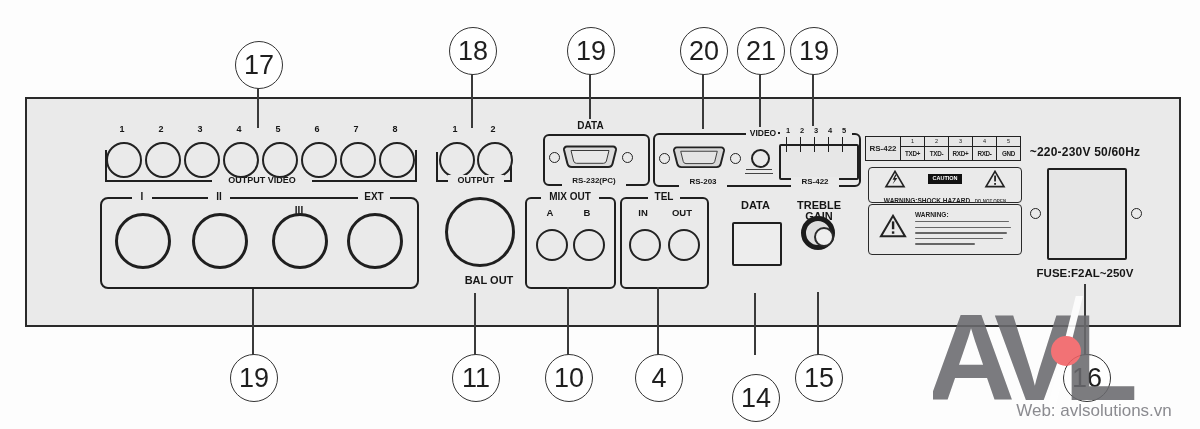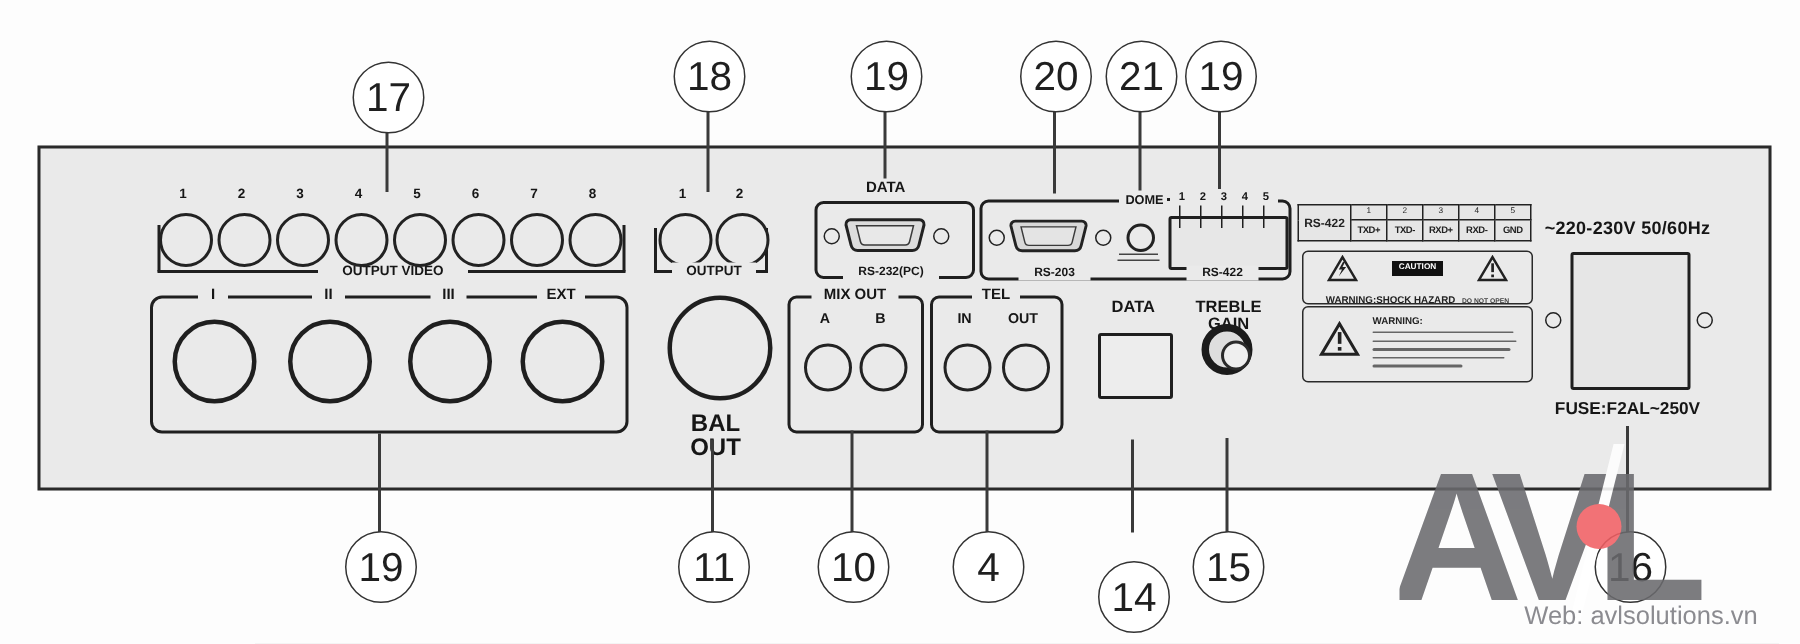--- a/index.html
+++ b/index.html
@@ -66,51 +66,51 @@
 <div class="jack" style="left:184px;top:142px;width:32px;height:32px;z-index:3"></div>
 <div class="jack" style="left:223px;top:142px;width:32px;height:32px;z-index:3"></div>
 <div class="jack" style="left:262px;top:142px;width:32px;height:32px;z-index:3"></div>
 <div class="jack" style="left:301px;top:142px;width:32px;height:32px;z-index:3"></div>
 <div class="jack" style="left:340px;top:142px;width:32px;height:32px;z-index:3"></div>
 <div class="jack" style="left:379px;top:142px;width:32px;height:32px;z-index:3"></div>
 
 <div class="obox" style="left:100px;top:197px;width:315px;height:88px;z-index:2"></div>
 <div class="lbl onb" style="left:132px;top:191px;width:16px;font-size:10px;z-index:3">I</div>
 <div class="lbl onb" style="left:208px;top:191px;width:18px;font-size:10px;z-index:3">II</div>
-<div class="lbl onb" style="left:287px;top:191px;width:20px;font-size:10px;z-index:3">III</div>
+<div class="lbl onb" style="left:287px;top:205px;width:20px;font-size:10px;z-index:3">III</div>
 <div class="lbl onb" style="left:358px;top:191px;width:28px;font-size:10px;z-index:3">EXT</div>
 <div class="bigjack" style="left:115px;top:213px;width:50px;height:50px;z-index:3"></div>
 <div class="bigjack" style="left:192px;top:213px;width:50px;height:50px;z-index:3"></div>
 <div class="bigjack" style="left:272px;top:213px;width:50px;height:50px;z-index:3"></div>
 <div class="bigjack" style="left:347px;top:213px;width:50px;height:50px;z-index:3"></div>
 
 <div class="lbl" style="left:445px;top:125px;width:20px;font-size:9px;z-index:3">1</div>
 <div class="lbl" style="left:483px;top:125px;width:20px;font-size:9px;z-index:3">2</div>
 <div class="jack" style="left:439px;top:142px;width:32px;height:32px;z-index:3"></div>
 <div class="jack" style="left:477px;top:142px;width:32px;height:32px;z-index:3"></div>
 <div class="seg" style="left:436px;top:152px;width:2px;height:29px;z-index:2"></div>
 <div class="seg" style="left:436px;top:180px;width:76px;height:2px;z-index:2"></div>
 <div class="seg" style="left:510px;top:152px;width:2px;height:29px;z-index:2"></div>
 <div class="lbl onb" style="left:448px;top:175px;width:52px;font-size:9px;z-index:3">OUTPUT</div>
 
 <div class="bigjack" style="left:445px;top:197px;width:64px;height:64px;z-index:3"></div>
-<div class="lbl" style="left:444px;top:275px;width:66px;font-size:16px;z-index:3">BAL OUT</div>
+<div class="lbl" style="left:456px;top:275px;width:66px;font-size:11px;z-index:3">BAL OUT</div>
 
 <div class="lbl" style="left:568px;top:121px;width:45px;font-size:10px;z-index:3">DATA</div>
 <div class="sbox" style="left:543px;top:134px;width:103px;height:48px;z-index:2"></div>
 <div class="jack" style="left:549px;top:152px;width:9px;height:9px;border-width:1.5px;z-index:3"></div>
 <div class="jack" style="left:622px;top:152px;width:9px;height:9px;border-width:1.5px;z-index:3"></div>
 <svg class="abs" style="left:561px;top:144px;z-index:3" width="58" height="27" viewBox="0 0 58 27">
   <path d="M6,2.5 h46 a3,3 0 0 1 3,3.4 l-3.4,13.6 a4.5,4.5 0 0 1 -4.4,3.5 h-36.4 a4.5,4.5 0 0 1 -4.4,-3.5 L3,5.9 a3,3 0 0 1 3,-3.4 z" fill="#dcdcdc" stroke="#222" stroke-width="2"></path>
   <path d="M10,6.5 h38 l-2.6,10.5 a3,3 0 0 1 -2.9,2.3 h-27 a3,3 0 0 1 -2.9,-2.3 z" fill="#e8e8e8" stroke="#3a3a3a" stroke-width="1"></path>
 </svg>
 <div class="lbl onb" style="left:562px;top:176px;width:60px;font-size:8px;z-index:3">RS-232(PC)</div>
 
 <div class="sbox" style="left:653px;top:133px;width:204px;height:50px;z-index:2"></div>
-<div class="lbl onb" style="left:746px;top:128px;width:30px;font-size:8.5px;z-index:3">DOME</div>
+<div class="lbl onb" style="left:746px;top:128px;width:30px;font-size:8.5px;z-index:3">VIDEO</div>
 <div class="seg" style="left:778px;top:132px;width:6px;height:1.6px;z-index:3"></div>
 <div class="jack" style="left:659px;top:153px;width:9px;height:9px;border-width:1.5px;z-index:3"></div>
 <div class="jack" style="left:730px;top:153px;width:9px;height:9px;border-width:1.5px;z-index:3"></div>
 <svg class="abs" style="left:671px;top:145px;z-index:3" width="56" height="26" viewBox="0 0 58 27">
   <path d="M6,2.5 h46 a3,3 0 0 1 3,3.4 l-3.4,13.6 a4.5,4.5 0 0 1 -4.4,3.5 h-36.4 a4.5,4.5 0 0 1 -4.4,-3.5 L3,5.9 a3,3 0 0 1 3,-3.4 z" fill="#d8d8d8" stroke="#222" stroke-width="2"></path>
   <path d="M10,6.5 h38 l-2.6,10.5 a3,3 0 0 1 -2.9,2.3 h-27 a3,3 0 0 1 -2.9,-2.3 z" fill="#e4e4e4" stroke="#3a3a3a" stroke-width="1"></path>
 </svg>
 <div class="lbl onb" style="left:679px;top:177px;width:44px;font-size:8px;z-index:3">RS-203</div>
 <div class="jack" style="left:751px;top:149px;width:15px;height:15px;z-index:3"></div>
 <div class="seg" style="left:746px;top:169px;width:26px;height:1.3px;background:#444;z-index:3"></div>

